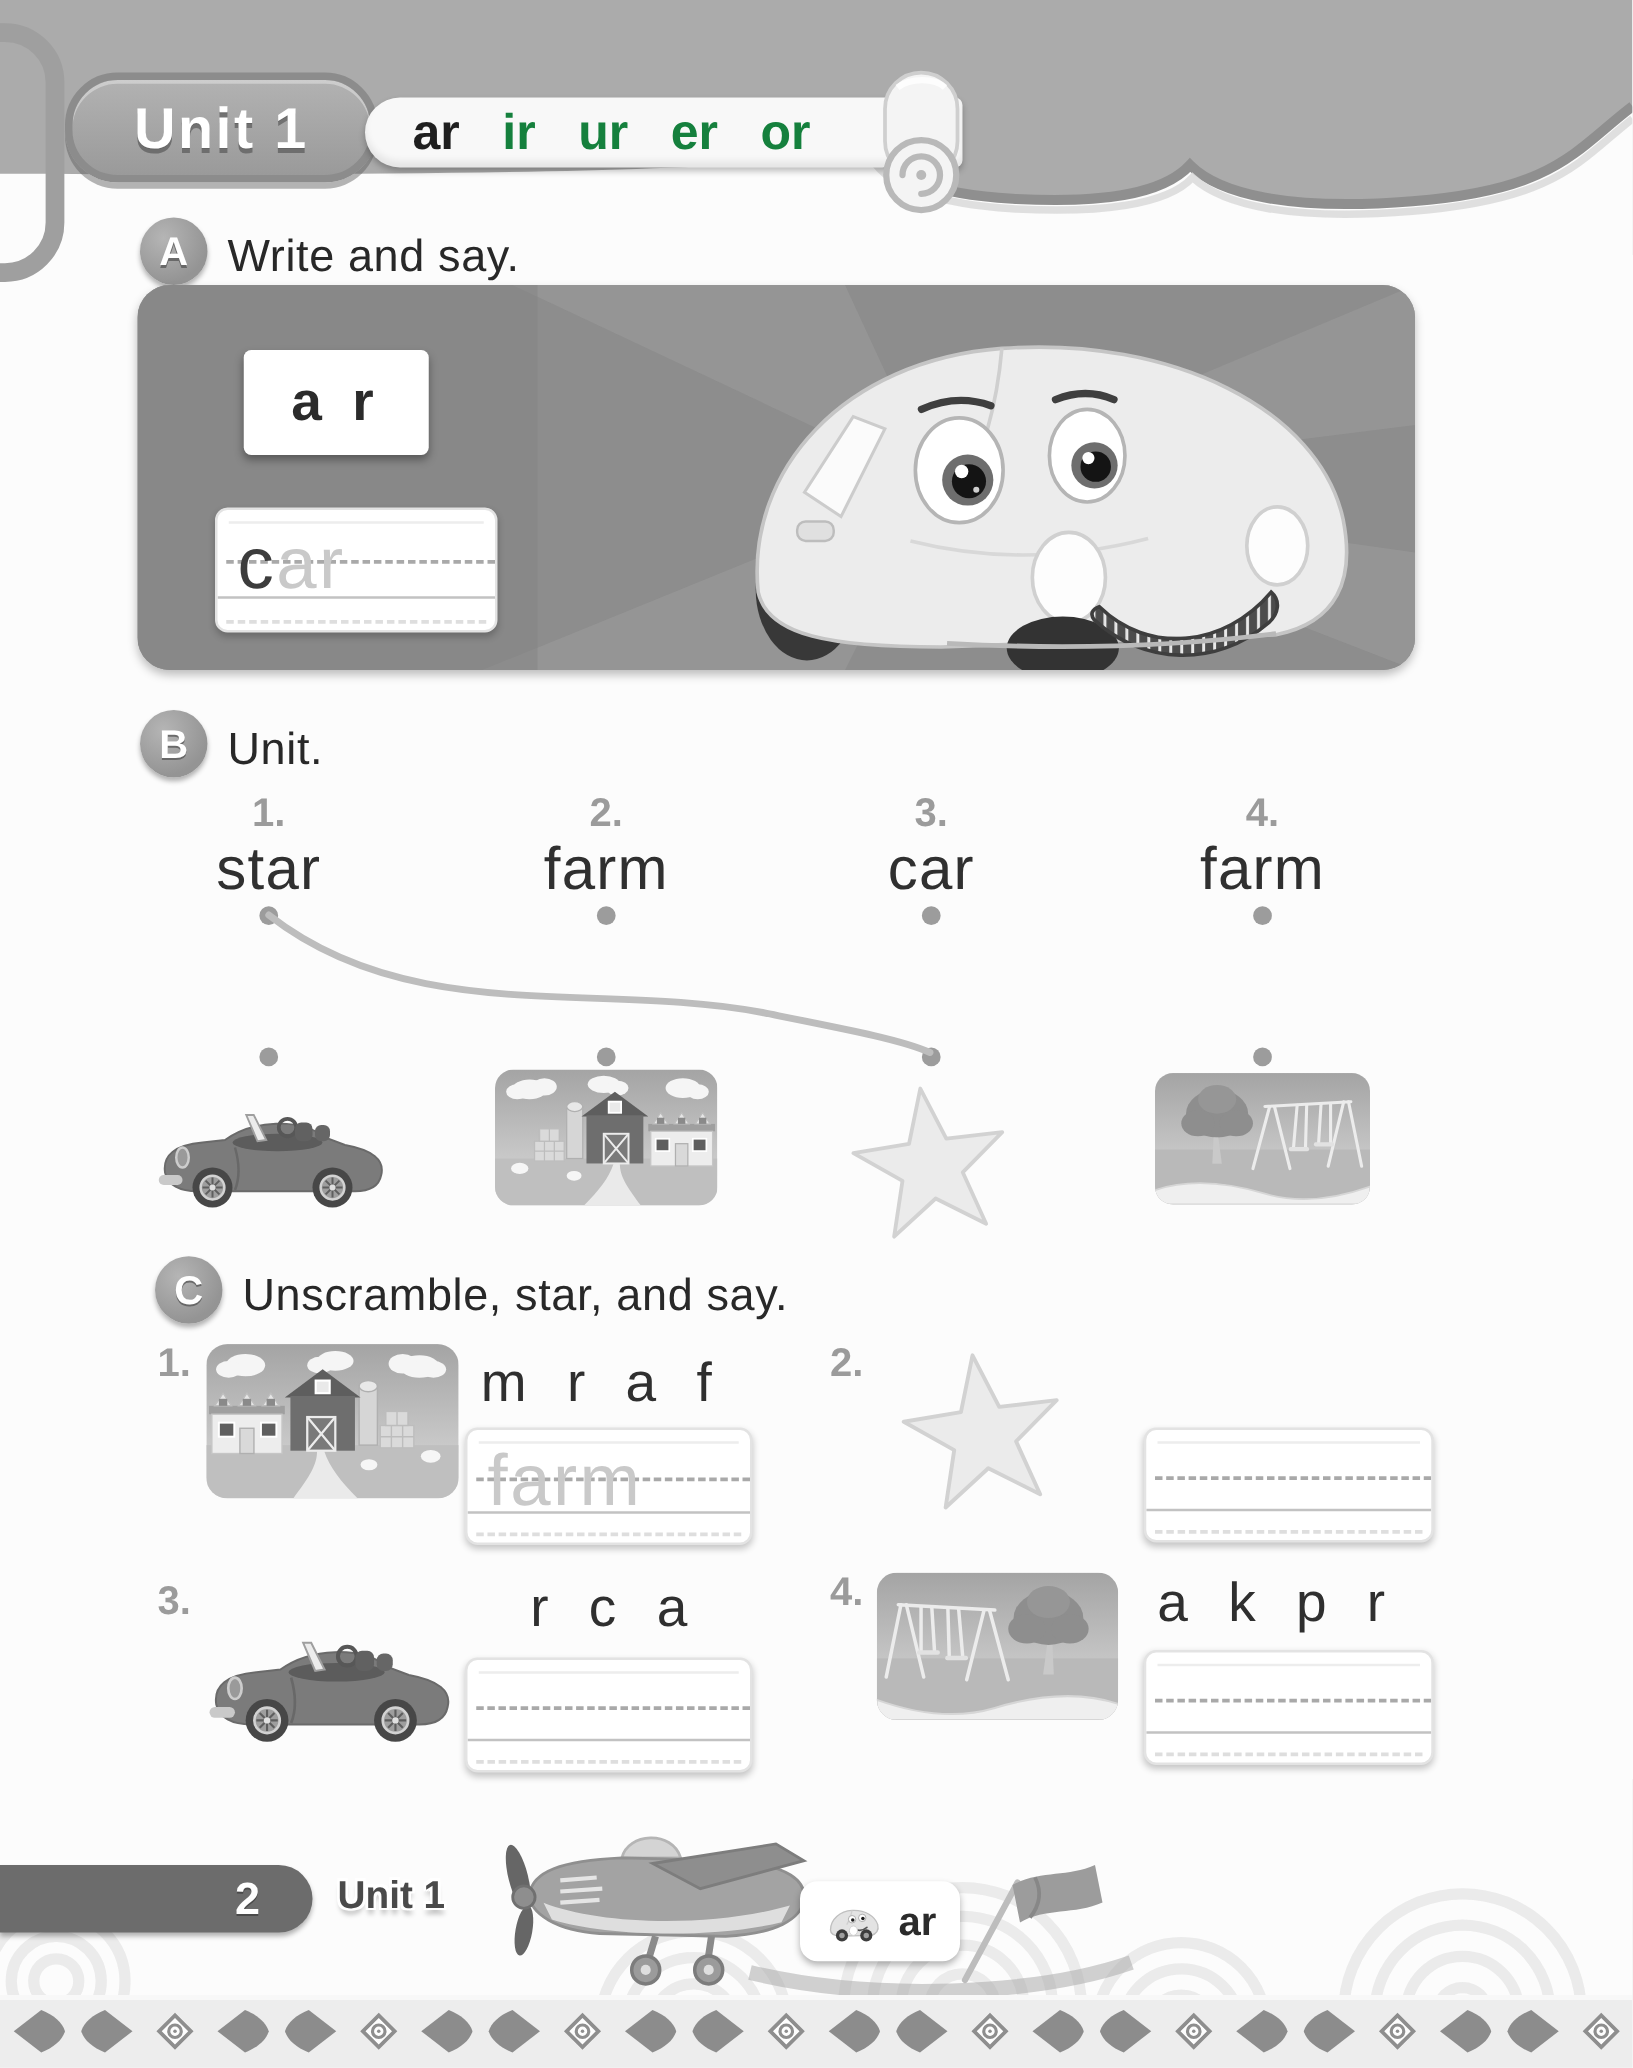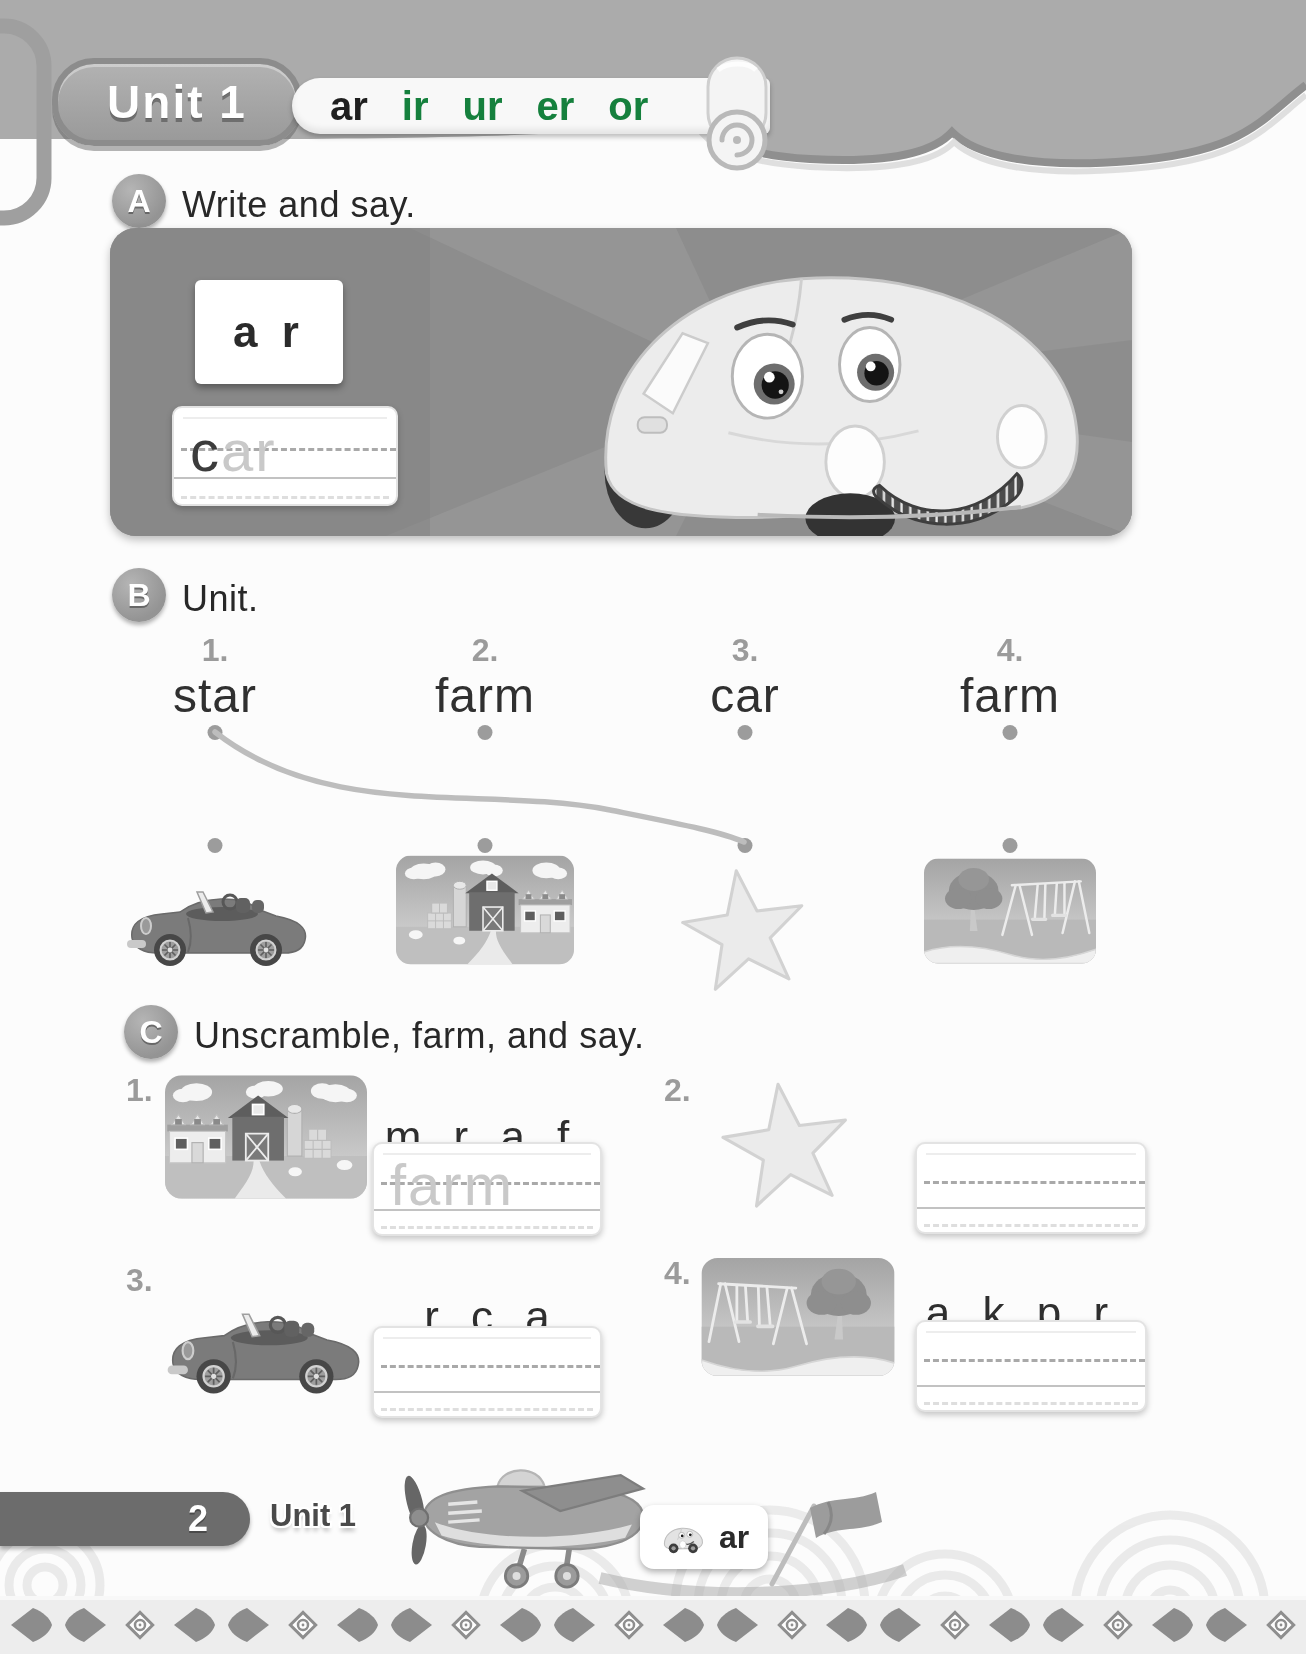--- a/index.html
+++ b/index.html
@@ -24,21 +24,21 @@
   
   .circle-badge{width:54px;height:54px;border-radius:50%;
     background:radial-gradient(circle at 35% 30%, #b5b5b5, #949494 70%);
     box-shadow:0 3px 4px rgba(0,0,0,.3);display:flex;align-items:center;justify-content:center;}
   .circle-badge span{color:#fff;font-weight:bold;font-size:32px;text-shadow:0 2px 0 rgba(90,90,90,.8);}
   .sec-title{font-size:36px;font-weight:normal;color:#282828;letter-spacing:.5px;}
 
   
   .panelA{left:110px;top:228px;width:1022px;height:308px;border-radius:26px;background:#8d8d8d;
     overflow:hidden;box-shadow:0 4px 8px rgba(0,0,0,.25), inset 0 2px 0 rgba(255,255,255,.25);}
-  .sound-card{left:85px;top:52px;width:148px;height:104px;background:#fff;border-radius:6px;
+  .sound-card{left:85px;top:52px;width:148px;height:84px;background:#fff;border-radius:6px;
     box-shadow:0 4px 7px rgba(0,0,0,.35);display:flex;align-items:center;justify-content:center;}
   .sound-card span{font-size:44px;font-weight:bold;color:#2b2b2b;letter-spacing:6px;}
 
   
   .write-box{background:#fff;border-radius:10px;border:2px solid #e3e3e3;
     box-shadow:0 3px 6px rgba(0,0,0,.22);overflow:hidden;}
   .write-box .l-top{position:absolute;left:4%;right:4%;top:9px;border-top:2px solid #ededed;}
   .write-box .l-dash{position:absolute;left:3%;right:0;top:42%;border-top:3px dashed #a9a9a9;}
   .write-box .l-solid{position:absolute;left:0;right:0;top:72%;border-top:2.5px solid #c2c2c2;}
   .write-box .l-dash2{position:absolute;left:3%;right:3%;bottom:5px;border-top:3px dashed #dedede;}
@@ -46,21 +46,21 @@
   .trace .written{color:#3c3c3c;}
   .trace .ghost{color:#c9c9c9;}
 
   
   .num{font-size:32px;font-weight:bold;color:#9b9b9b;}
   .m-num{transform:translateX(-50%);}
   .m-word{transform:translateX(-50%);font-size:48px;color:#303030;font-weight:400;letter-spacing:1px;}
   .dot{width:15px;height:15px;border-radius:50%;background:#9c9c9c;transform:translateX(-50%);}
 
   
-  .letters{font-size:44px;color:#2f2f2f;letter-spacing:10px;transform:translateX(-50%);white-space:nowrap;margin-top:30px;}
+  .letters{font-size:44px;color:#2f2f2f;letter-spacing:10px;transform:translateX(-50%);white-space:nowrap;}
 
   
   .page-pill{left:0;top:1492px;width:250px;height:54px;background:#6c6c6c;border-radius:0 27px 27px 0;
     box-shadow:0 3px 4px rgba(0,0,0,.3);display:flex;align-items:center;justify-content:flex-end;padding-right:42px;box-sizing:border-box;}
   .page-pill span{color:#fff;font-size:36px;font-weight:bold;text-shadow:0 2px 0 rgba(60,60,60,.7);}
   .unit-foot{left:270px;top:1498px;font-size:31px;font-weight:bold;color:#4a4a4a;
     text-shadow:2px 0 0 #fff,-2px 0 0 #fff,0 2px 0 #fff,0 -2px 0 #fff,2px 2px 0 #fff,-2px -2px 0 #fff,2px -2px 0 #fff,-2px 2px 0 #fff,0 5px 4px rgba(0,0,0,.25);}
   .banner-card{left:640px;top:1505px;width:128px;height:64px;background:#fff;border-radius:14px;
     box-shadow:0 3px 6px rgba(0,0,0,.3);display:flex;align-items:center;justify-content:center;gap:6px;z-index:5;}
   .banner-card span{font-size:32px;font-weight:bold;color:#2b2b2b;}
@@ -357,21 +357,21 @@
   <svg class="abs" style="left:672px;top:858px" width="146" height="140" viewBox="0 0 120 115">
       <use href="#pic-star"></use>
     </svg>
   <svg class="abs" style="left:924px;top:858px" width="172" height="106" viewBox="0 0 180 110">
       <use href="#pic-park"></use>
     </svg>
 
   <div class="abs circle-badge" style="left:124px;top:1005px">
     <span>C</span>
   </div>
-  <div class="abs sec-title" style="left:194px;top:1015px">Unscramble, farm, and say.</div>
+  <div class="abs sec-title" style="left:194px;top:1015px">Unscramble, star, and say.</div>
 
   <div class="abs num" style="left:126px;top:1072px">1.</div>
   <svg class="abs" style="left:165px;top:1075px" width="202" height="124" viewBox="0 0 180 110">
       <use href="#pic-farm" transform="translate(180,0) scale(-1,1)"></use>
     </svg>
   <div class="abs letters" style="left:482px;top:1082px">m r a f</div>
   <div class="abs write-box" style="left:372px;top:1142px;width:226px;height:90px">
     <div class="l-top"></div>
     <div class="l-dash"></div>
     <div class="l-solid"></div>

